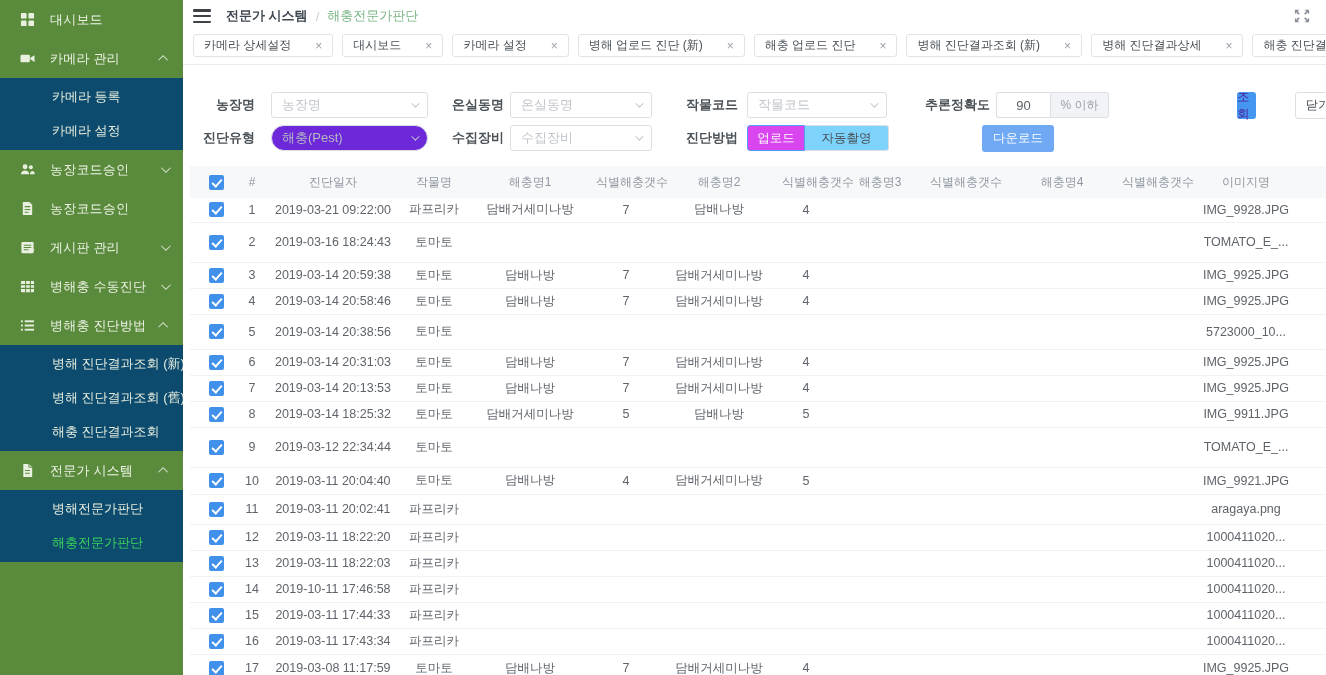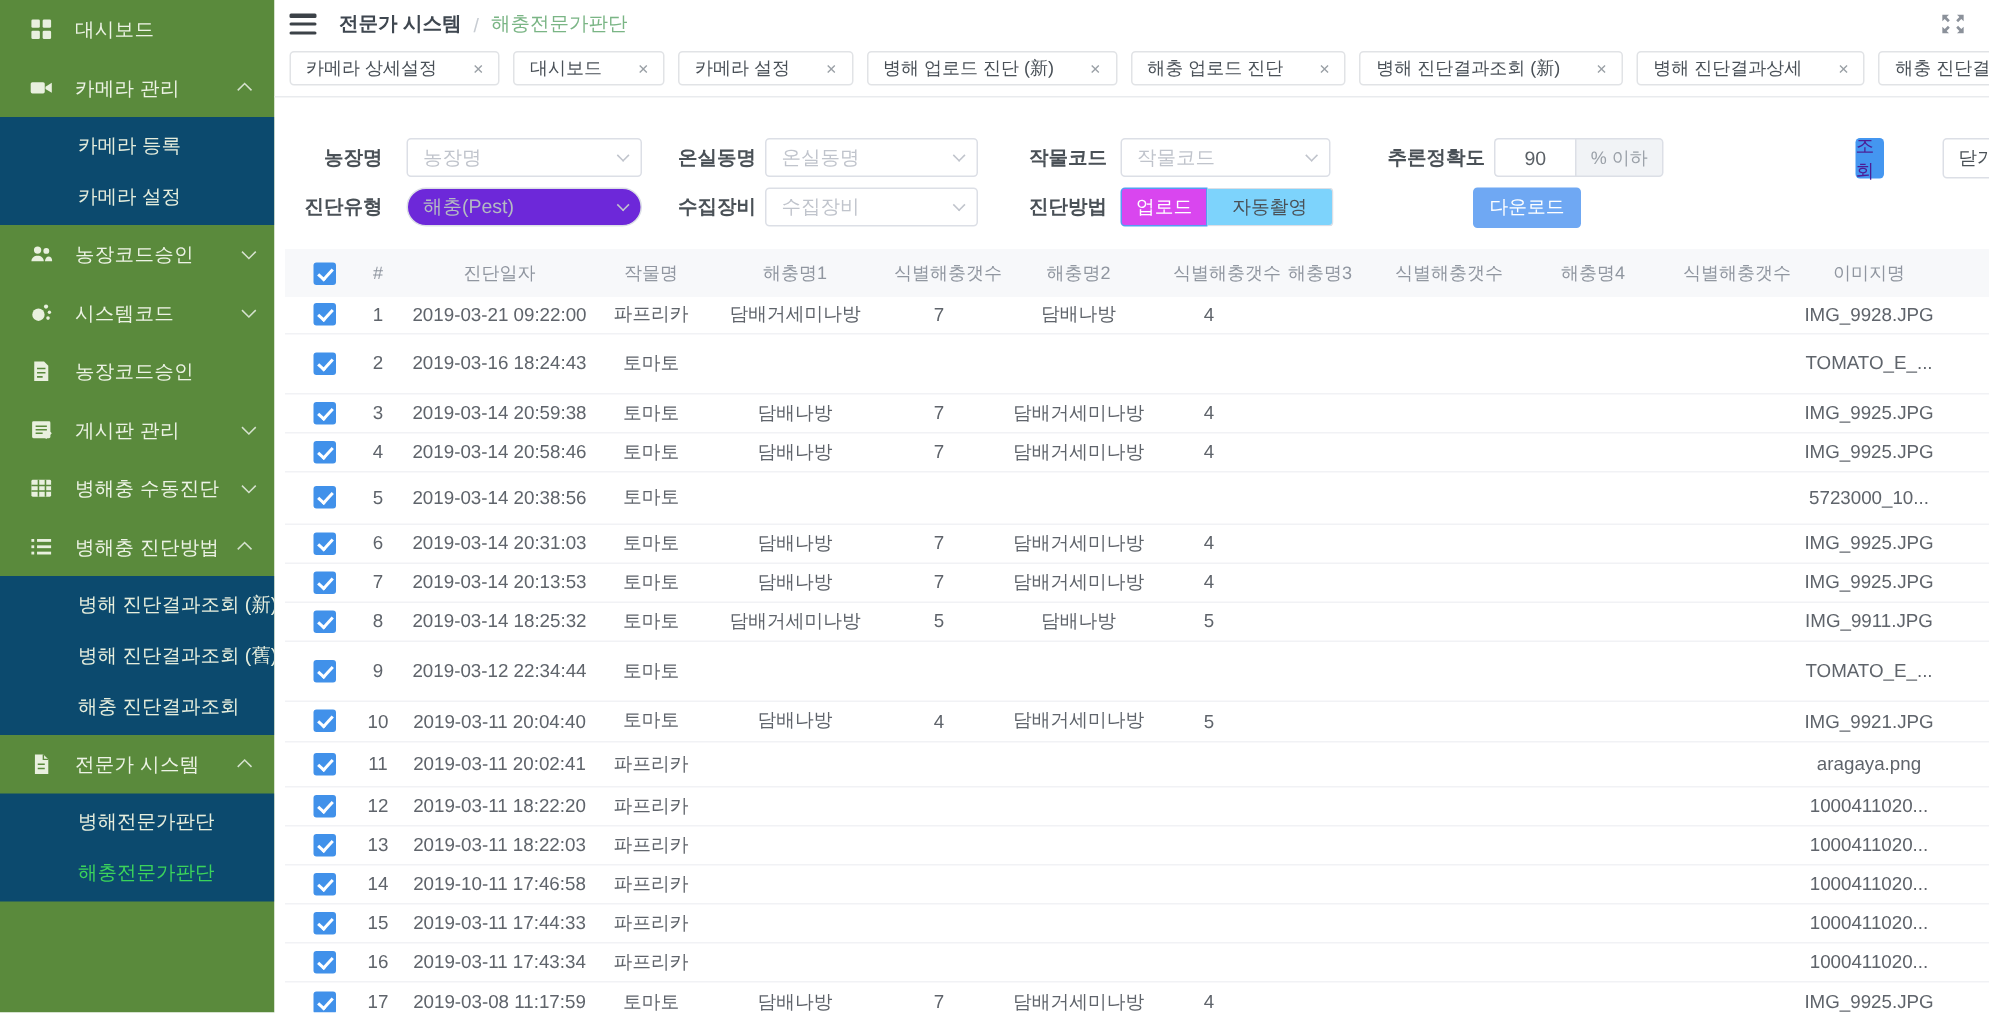--- a/index.html
+++ b/index.html
@@ -109,32 +109,20 @@
             <circle cx="11.6" cy="5.6" r="2.1"></circle>
             <path d="M10.6 13 C10.8 10.8 12 9.6 13.2 9.6 C14.8 9.6 15.8 11 15.8 13 Z"></path>
           </svg>
         </span>
         <span class="s-label">농장코드승인</span>
         <span class="chev down"></span>
       </div>
       <div class="s-item">
         <span class="s-icon">
           <svg viewBox="0 0 16 16">
-            <circle cx="6" cy="9.4" r="4.4"></circle>
-            <circle cx="11.4" cy="3.6" r="1.5"></circle>
-            <circle cx="13.8" cy="7.6" r="1.2"></circle>
-            <circle cx="12.8" cy="11.8" r="1.3"></circle>
-          </svg>
-        </span>
-        <span class="s-label">시스템코드</span>
-        <span class="chev down"></span>
-      </div>
-      <div class="s-item">
-        <span class="s-icon">
-          <svg viewBox="0 0 16 16">
             <path d="M3 1 h7 l3 3 v11 H3 Z"></path>
             <path d="M5 6 h6 M5 9 h6 M5 12 h4" stroke="#5a8a3c" stroke-width="1.1" fill="none"></path>
           </svg>
         </span>
         <span class="s-label">농장코드승인</span>
       </div>
       <div class="s-item">
         <span class="s-icon">
           <svg viewBox="0 0 16 16">
             <rect x="1.5" y="2" width="13" height="12" rx="1"></rect>

